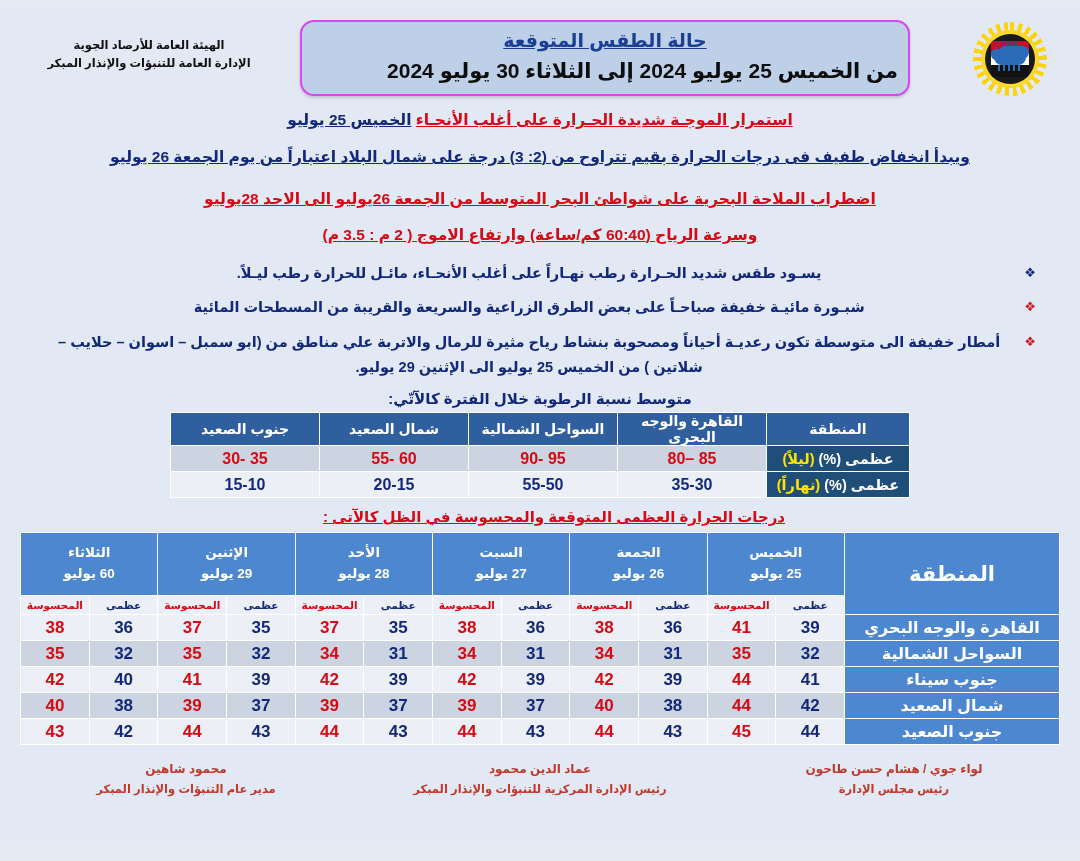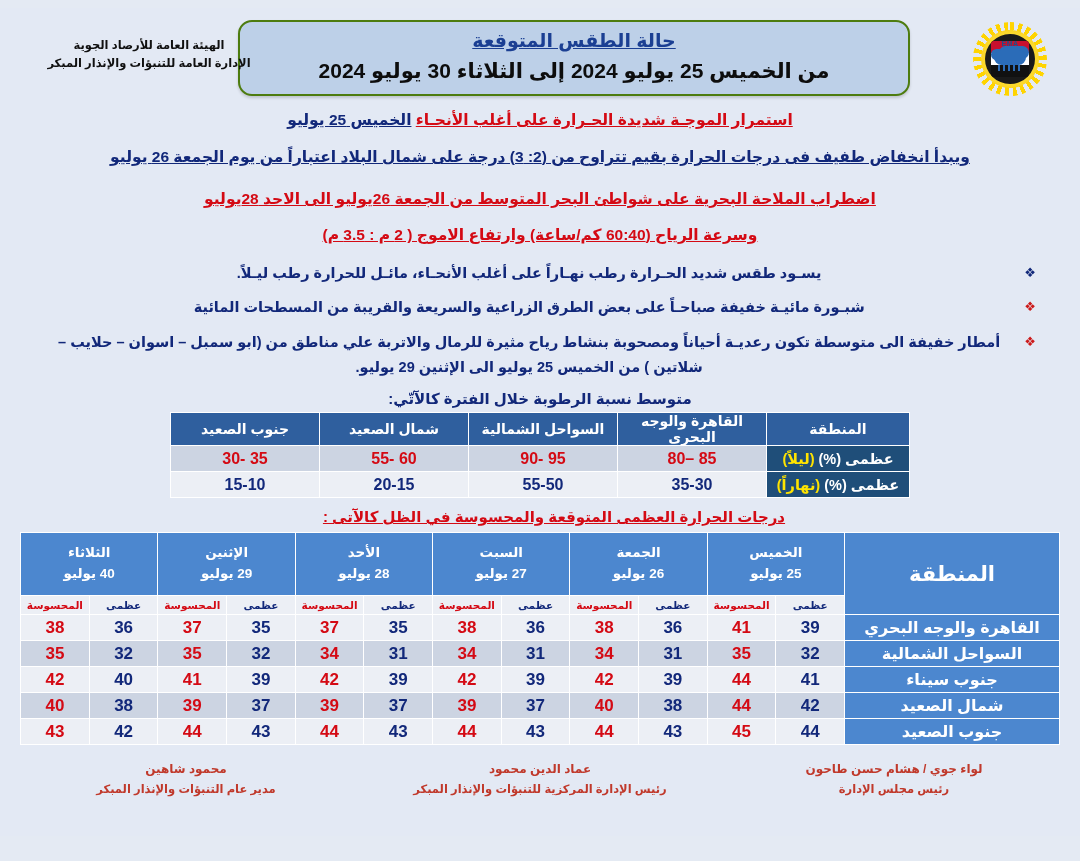--- a/index.html
+++ b/index.html
@@ -96,42 +96,43 @@
     text-align: center;
     font-size: 7px;
     font-weight: bold;
     color: #1d4f8c;
     letter-spacing: .4px;
   }
   .title-box {
     position: absolute;
     right: 170px;
     top: 12px;
-    width: 672px;
+    width: 610px;
     box-sizing: border-box;
     background: #bdd0e8;
-    border: 2px solid #4d7c0f;
+    border: 2px solid #d946ef;
     border-radius: 14px;
     padding: 6px 10px 9px;
     text-align: center;
     box-shadow: 0 2px 3px rgba(0,0,0,.16);
   }
   .title-main {
     font-size: 19px;
     font-weight: bold;
     color: #1b3f93;
     text-decoration: underline;
     line-height: 1.35;
   }
   .title-sub {
     font-size: 21px;
     font-weight: bold;
     color: #0d0d0d;
     line-height: 1.4;
     margin-top: 2px;
+    text-align: right;
   }
   .org {
     position: absolute;
     left: 24px;
     top: 28px;
     width: 250px;
     text-align: center;
     color: #101010;
     font-size: 11.5px;
     font-weight: bold;
@@ -421,21 +422,21 @@
           <th class="day-head" colspan="2">
             <div>الأحد</div>
             <div>28 يوليو</div>
           </th>
           <th class="day-head" colspan="2">
             <div>الإثنين</div>
             <div>29 يوليو</div>
           </th>
           <th class="day-head" colspan="2">
             <div>الثلاثاء</div>
-            <div>40 يوليو</div>
+            <div>60 يوليو</div>
           </th>
         </tr>
         <tr>
           <th class="sub-head mx">عظمى</th>
           <th class="sub-head fl">المحسوسة</th>
           <th class="sub-head mx">عظمى</th>
           <th class="sub-head fl">المحسوسة</th>
           <th class="sub-head mx">عظمى</th>
           <th class="sub-head fl">المحسوسة</th>
           <th class="sub-head mx">عظمى</th>

